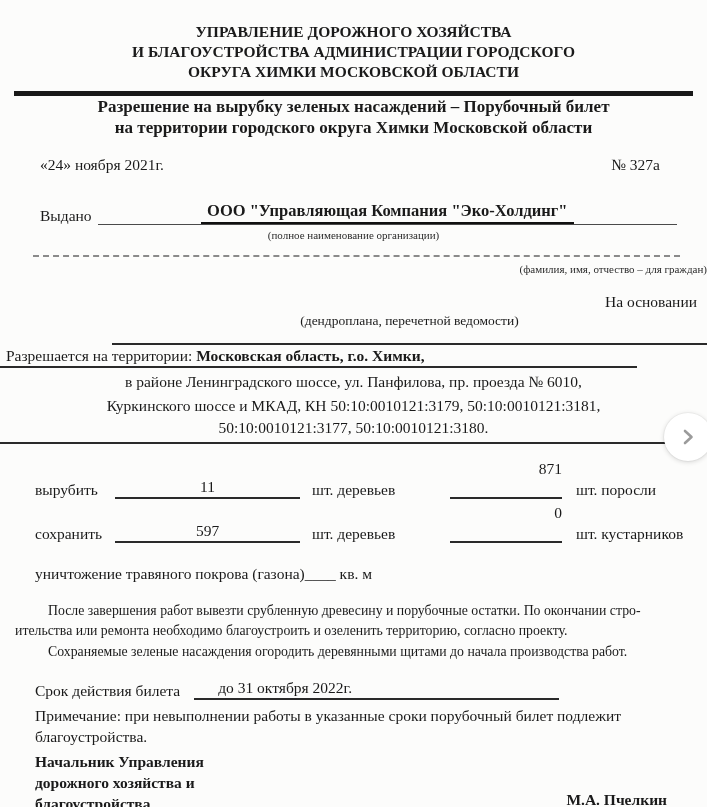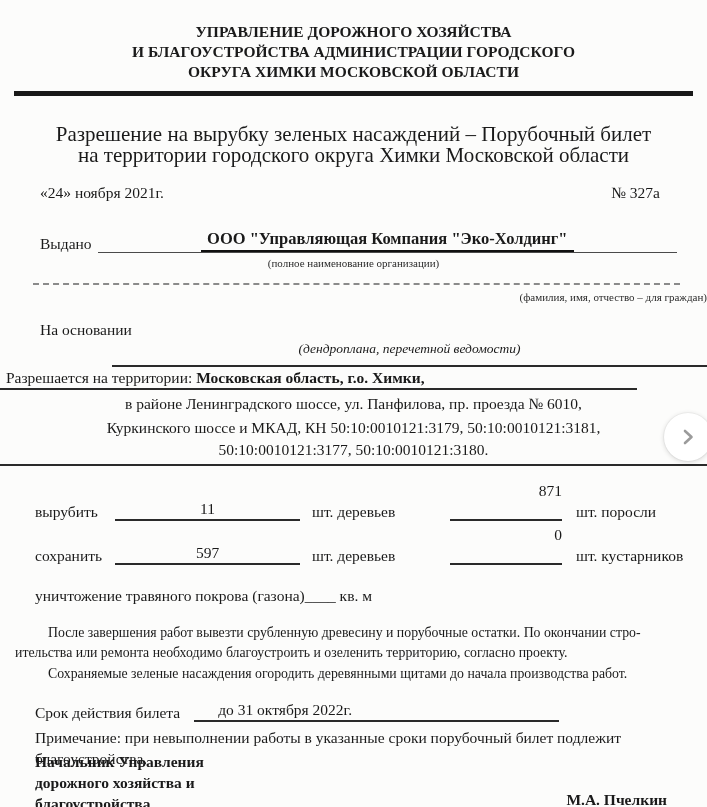--- a/index.html
+++ b/index.html
@@ -13,33 +13,33 @@
   body{
     background:var(--paper);
     color:var(--ink);
     font-family:"Liberation Serif","DejaVu Serif",serif;
     position:relative;
     overflow:hidden;
     font-size:15.5px;
   }
   .org-header{padding-top:22px;text-align:center;font-weight:bold;font-size:15.5px;line-height:20px;}
   .double-rule{margin:9px 14px 0 14px;height:4px;border-top:3px solid #181818;border-bottom:2px solid #181818;}
-  .title{margin-top:28px;text-align:center;font-weight:normal;font-size:21px;line-height:21px;}
+  .title{text-align:center;font-weight:bold;font-size:17px;line-height:21px;}
   .date-row{display:flex;justify-content:space-between;margin:18px 47px 0 40px;}
   .issued-row{display:flex;align-items:flex-end;margin:28px 30px 0 40px;}
   .issued-label{padding-right:6px;}
   .issued-field{flex:1;border-bottom:1.5px solid #4a4a4a;text-align:center;line-height:1.15;}
   .issued-value{display:inline-block;font-weight:bold;font-size:16.5px;border-bottom:2.5px solid #101010;padding:0 6px 1px 6px;}
   .caption{ text-align:center;font-size:11px;margin-top:4px;color:#2b2b2b;}
   .dashed-line{margin:14px 27px 0 33px;border-bottom:2px dashed #8a8a8a;height:0;}
   .caption-citizen{margin-top:6px;text-align:right;}
-  .basis-row{display:flex;align-items:flex-end;margin:18px 0 0 40px;}
+  .basis-row{display:flex;align-items:flex-end;margin:18px 0 0 40px;flex-direction:column;}
   .basis-label{padding-right:10px;white-space:nowrap;}
   .basis-field{flex:1;border-bottom:2px solid var(--rule);padding:0 0 1px 14px;}
-  .basis-caption{margin:2px 0 0 112px;border-bottom:2px solid var(--rule);text-align:center;font-size:13.5px;padding-bottom:8px;font-style:italic;}
+  .basis-caption{margin:2px 0 0 112px;border-bottom:2px solid var(--rule);text-align:center;font-size:13.5px;padding-bottom:14px;}
   .terr-first{width:637px;border-bottom:2px solid var(--rule);padding:2px 0 1px 6px;}
   .terr-first b{font-weight:bold;}
   .terr-center{text-align:center;line-height:21px;margin-top:3px;}
   .terr-last{text-align:center;border-bottom:2px solid var(--rule);padding-bottom:4px;margin-top:1px;}
   .qty-row{display:flex;align-items:flex-end;margin-left:35px;margin-top:16px;}
   .qty-row.second{margin-top:5px;}
   .qty-label{width:80px;}
   .qty-field-a{width:185px;border-bottom:2px solid var(--rule);text-align:center;padding-bottom:1px;}
   .qty-unit-a{width:100px;margin-left:12px;white-space:nowrap;}
   .qty-field-b{width:112px;border-bottom:2px solid var(--rule);text-align:right;margin-left:38px;padding-bottom:19px;}

